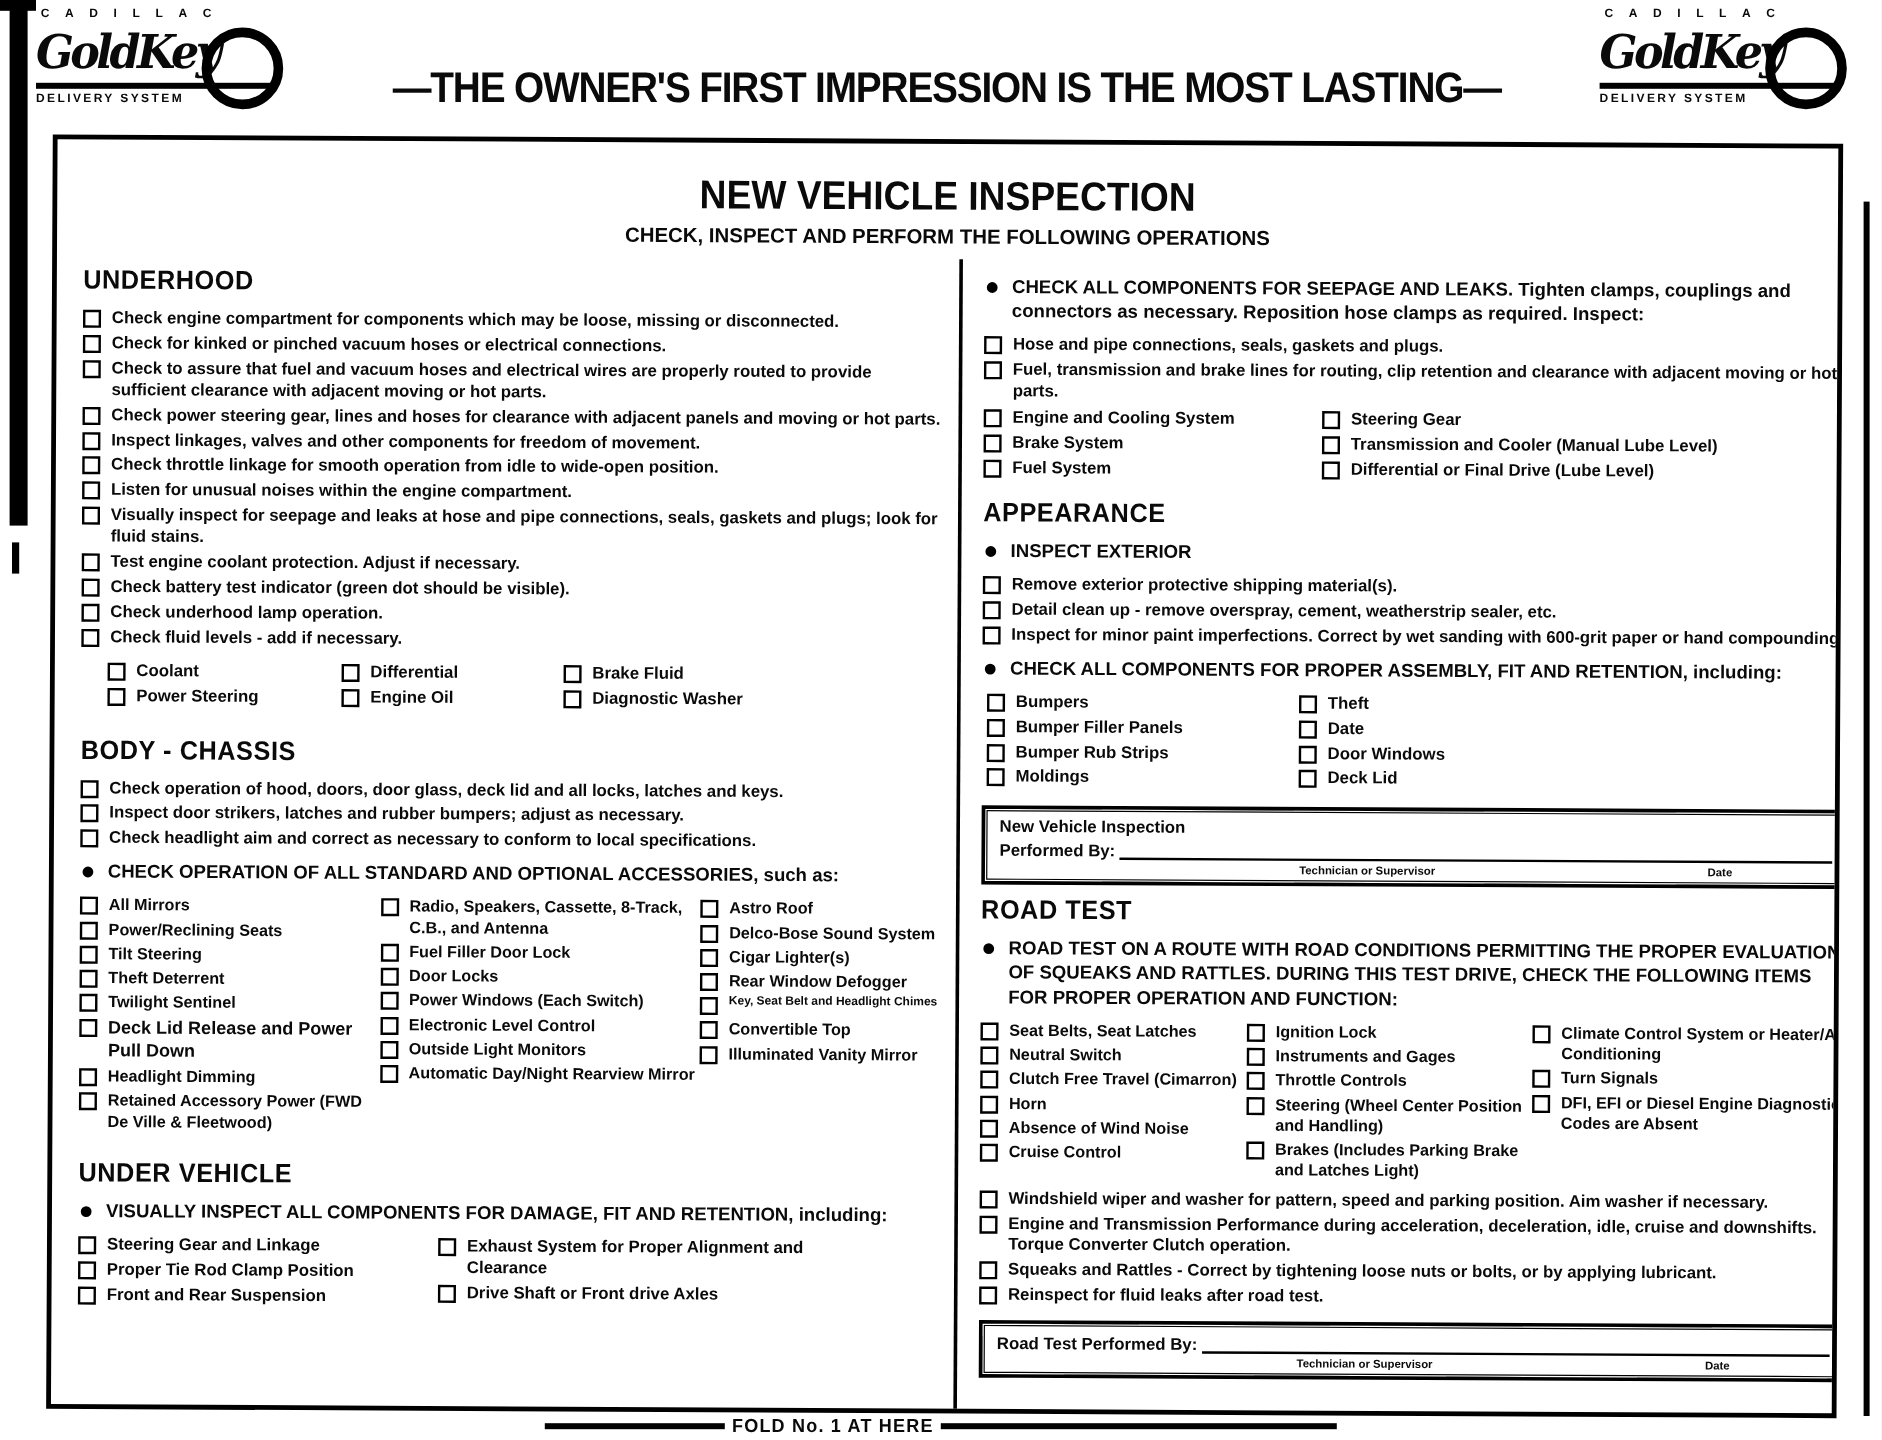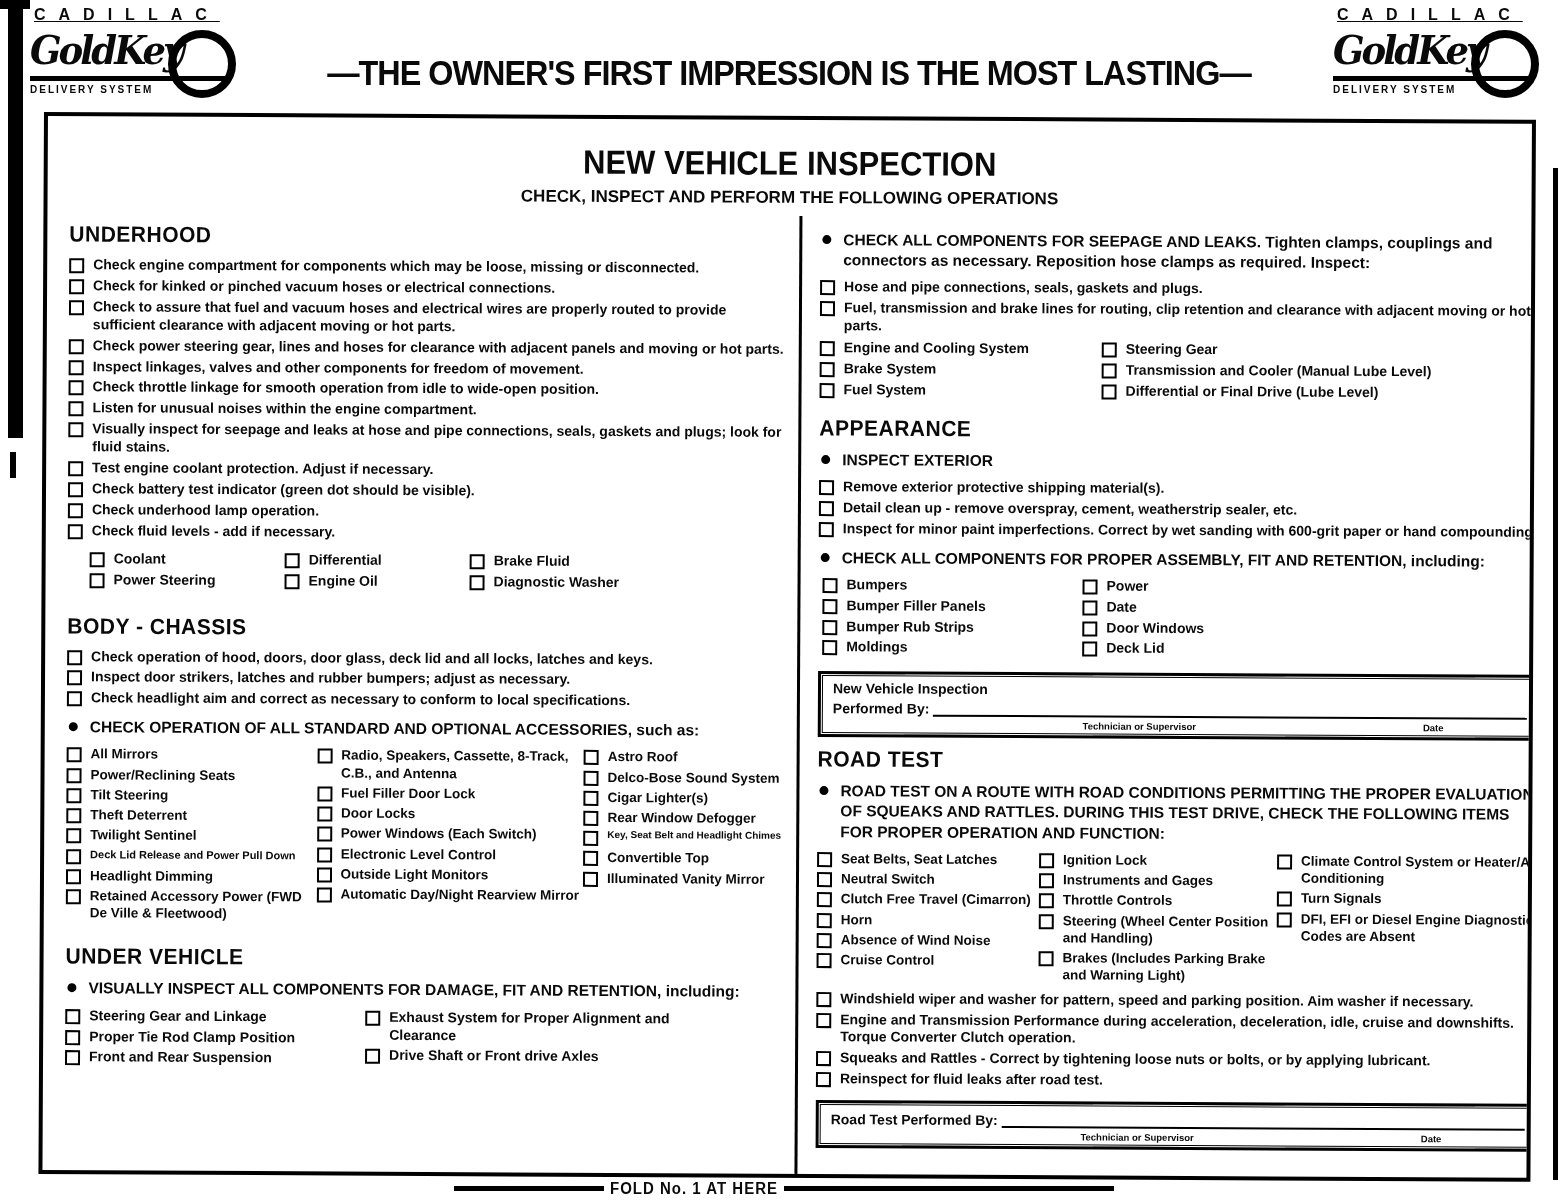--- a/index.html
+++ b/index.html
@@ -9,21 +9,21 @@
   .edge-bar-left{position:absolute;left:8px;top:0;width:15px;height:438px;background:#000;}
   .edge-tick{position:absolute;left:10px;top:452px;width:6px;height:26px;background:#000;}
   .edge-bar-right{position:absolute;right:10px;top:168px;width:5px;height:1012px;background:#000;}
   .corner-mark{position:absolute;left:0;top:0;width:30px;height:9px;background:#000;}
 
   
   .header{position:absolute;left:30px;top:6px;right:20px;height:104px;display:flex;align-items:flex-start;}
   .slogan{flex:1;text-align:center;font-size:33px;font-weight:bold;letter-spacing:-1px;margin-top:48px;
           transform:scale(.98,1.08);}
   .logo{width:215px;}
-  .logo-brand{font-size:16px;font-weight:bold;letter-spacing:13px;margin-left:4px;text-decoration:underline;}
+  .logo-brand{font-size:10px;font-weight:bold;letter-spacing:13px;margin-left:4px;}
   .logo-main{position:relative;height:52px;border-bottom:5px solid #000;width:200px;}
   .logo-name{font-family:"DejaVu Serif",serif;font-style:italic;font-weight:bold;font-size:37px;
              letter-spacing:-3px;line-height:52px;transform:scaleY(1.05);display:inline-block;}
   .key-ring{position:absolute;right:-6px;top:6px;width:52px;height:52px;border:8px solid #000;border-radius:50%;}
   .logo-tag{font-size:10px;font-weight:bold;letter-spacing:2px;margin-top:3px;}
 
   
   .sheet{position:absolute;left:44px;top:112px;width:1492px;height:1062px;border:4px solid #000;
          transform:rotate(.3deg);transform-origin:top left;overflow:hidden;padding:8px 14px;box-sizing:border-box;}
   .form-title{text-align:center;font-size:31px;font-weight:bold;letter-spacing:0;margin-top:18px;
@@ -241,21 +241,21 @@
               <div class="ck" style="font-size:13.5px">
                 <span class="box"></span>
                 <span class="txt">Theft Deterrent</span>
               </div>
 
               <div class="ck" style="font-size:13.5px">
                 <span class="box"></span>
                 <span class="txt">Twilight Sentinel</span>
               </div>
 
-              <div class="ck" style="font-size:11px">
+              <div class="ck" style="font-size:15px">
                 <span class="box"></span>
                 <span class="txt">Deck Lid Release and Power Pull Down</span>
               </div>
 
               <div class="ck" style="font-size:13.5px">
                 <span class="box"></span>
                 <span class="txt">Headlight Dimming</span>
               </div>
 
               <div class="ck" style="font-size:13.5px">
@@ -478,21 +478,21 @@
 
               <div class="ck">
                 <span class="box"></span>
                 <span class="txt">Moldings</span>
               </div>
             </div>
           <div class="as2">
 
               <div class="ck">
                 <span class="box"></span>
-                <span class="txt">Power</span>
+                <span class="txt">Theft</span>
               </div>
 
               <div class="ck">
                 <span class="box"></span>
                 <span class="txt">Date</span>
               </div>
 
               <div class="ck">
                 <span class="box"></span>
                 <span class="txt">Door Windows</span>
@@ -572,21 +572,21 @@
                 <span class="txt">Throttle Controls</span>
               </div>
 
               <div class="ck" style="font-size:13.5px">
                 <span class="box"></span>
                 <span class="txt">Steering (Wheel Center Position and Handling)</span>
               </div>
 
               <div class="ck" style="font-size:13.5px">
                 <span class="box"></span>
-                <span class="txt">Brakes (Includes Parking Brake and Warning Light)</span>
+                <span class="txt">Brakes (Includes Parking Brake and Latches Light)</span>
               </div>
             </div>
           <div class="rt3">
 
               <div class="ck" style="font-size:13.5px">
                 <span class="box"></span>
                 <span class="txt">Climate Control System or Heater/Air Conditioning</span>
               </div>
 
               <div class="ck" style="font-size:13.5px">

